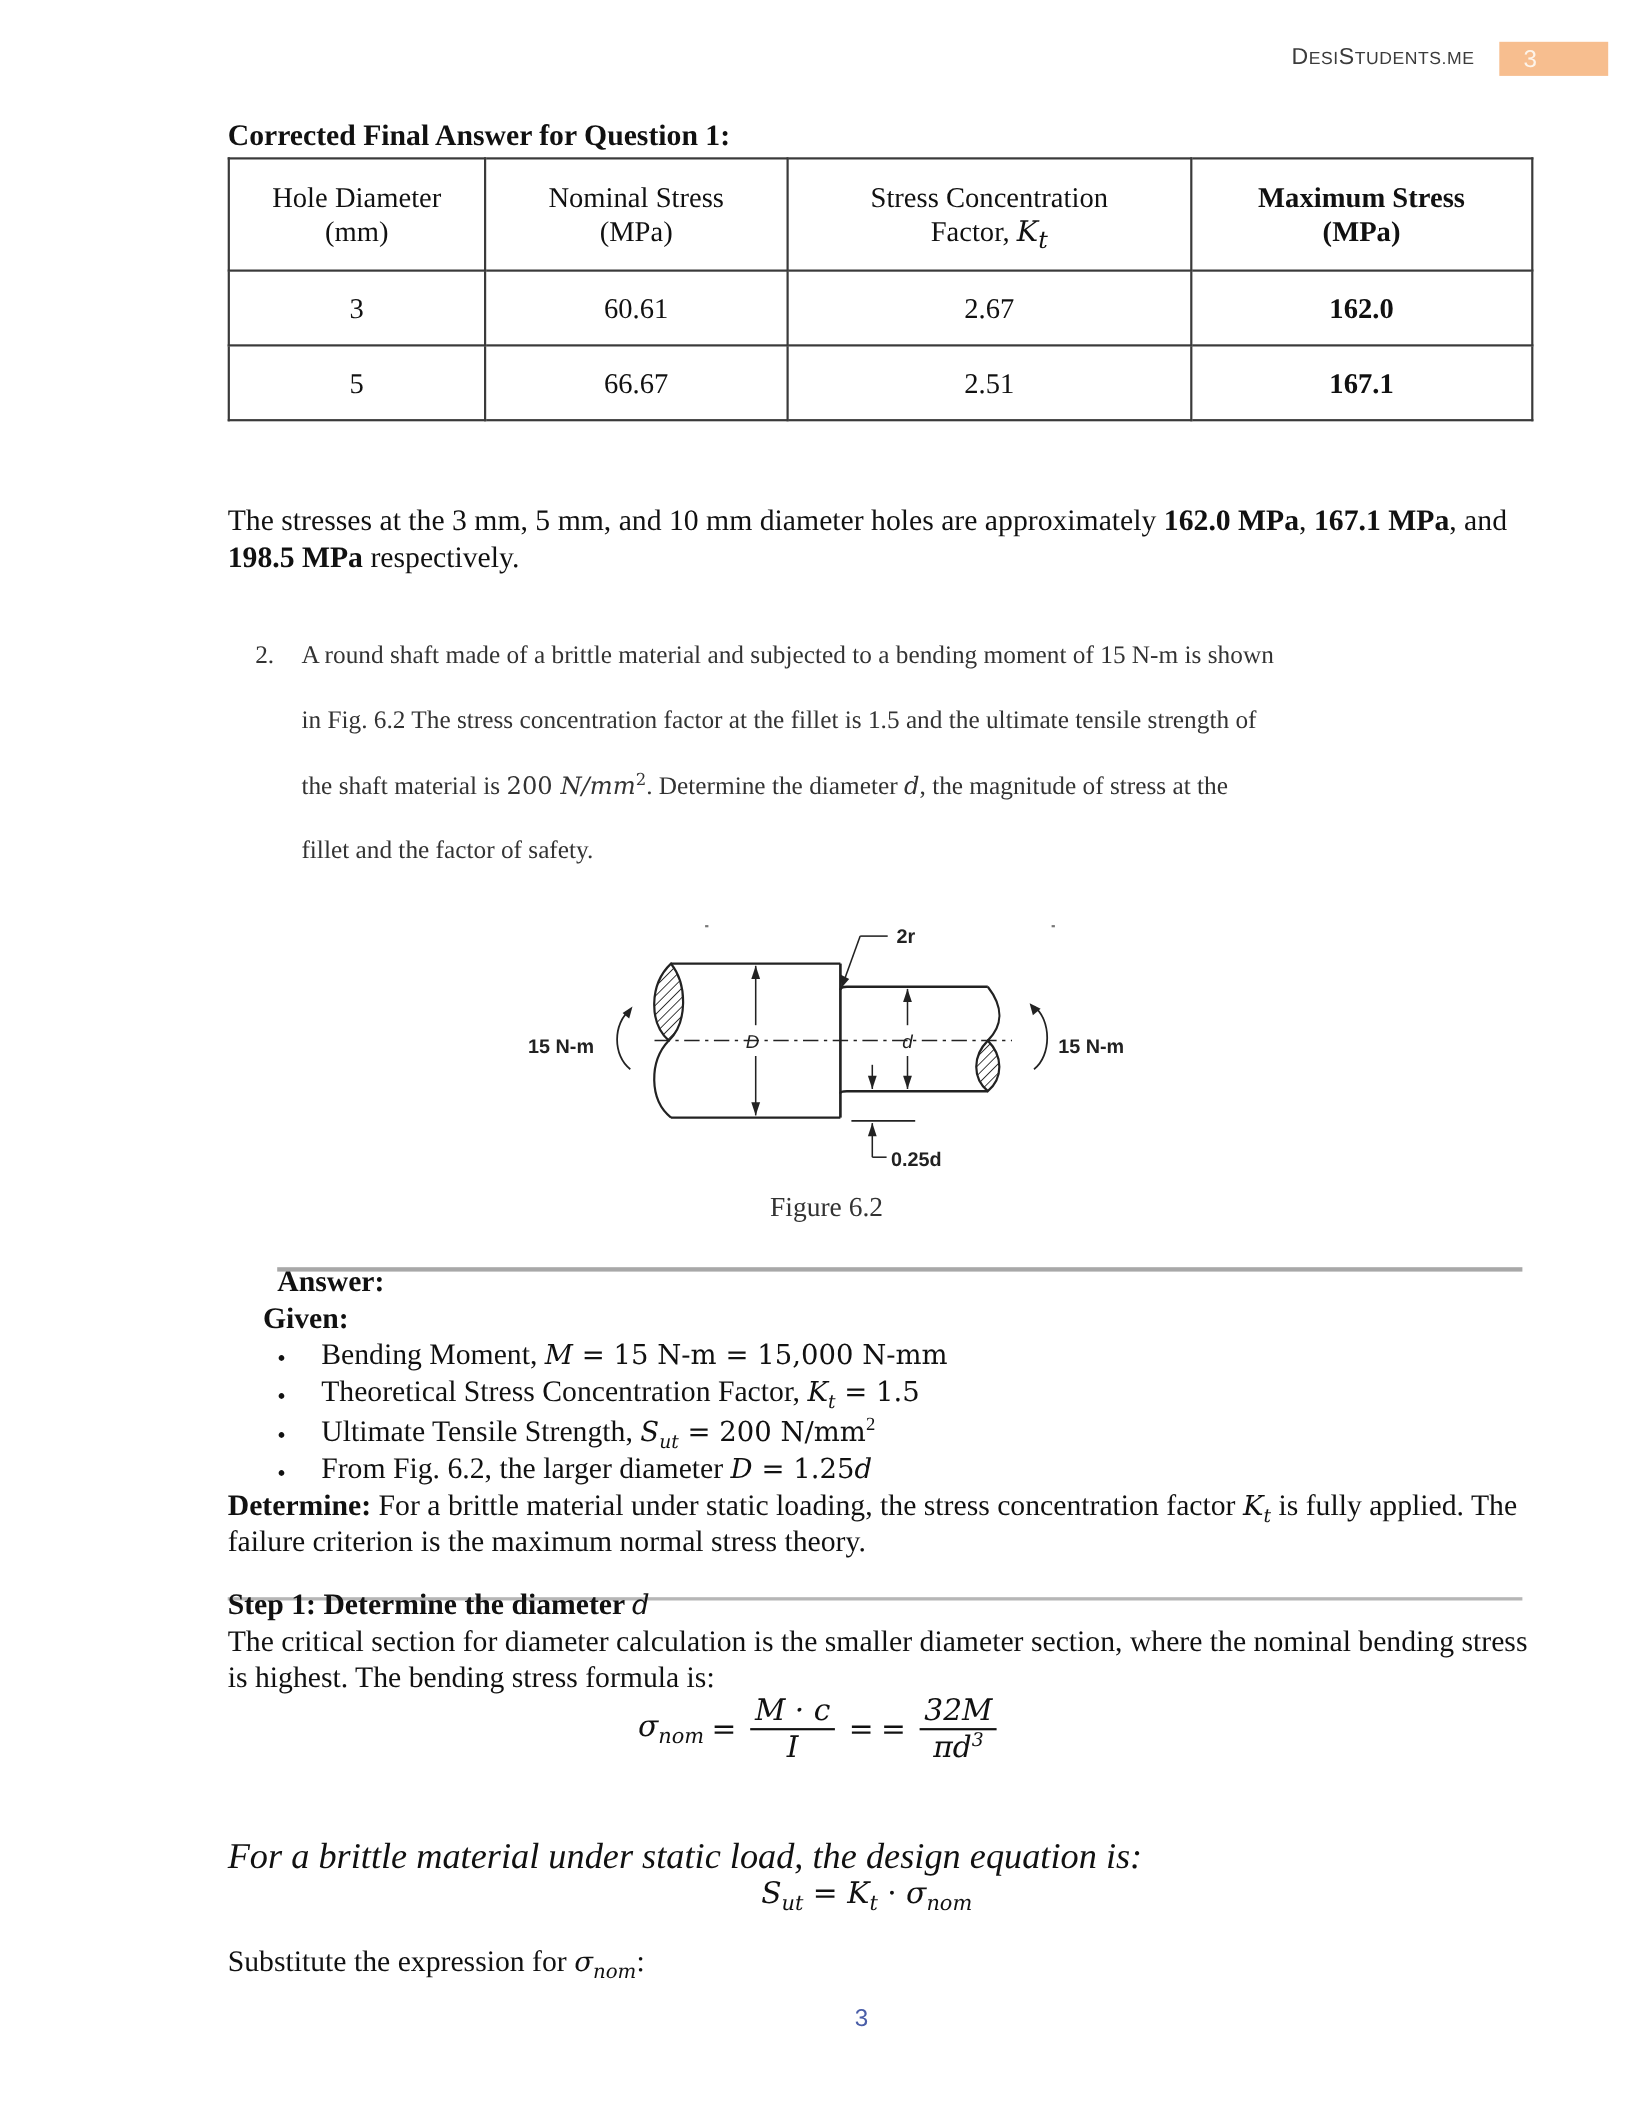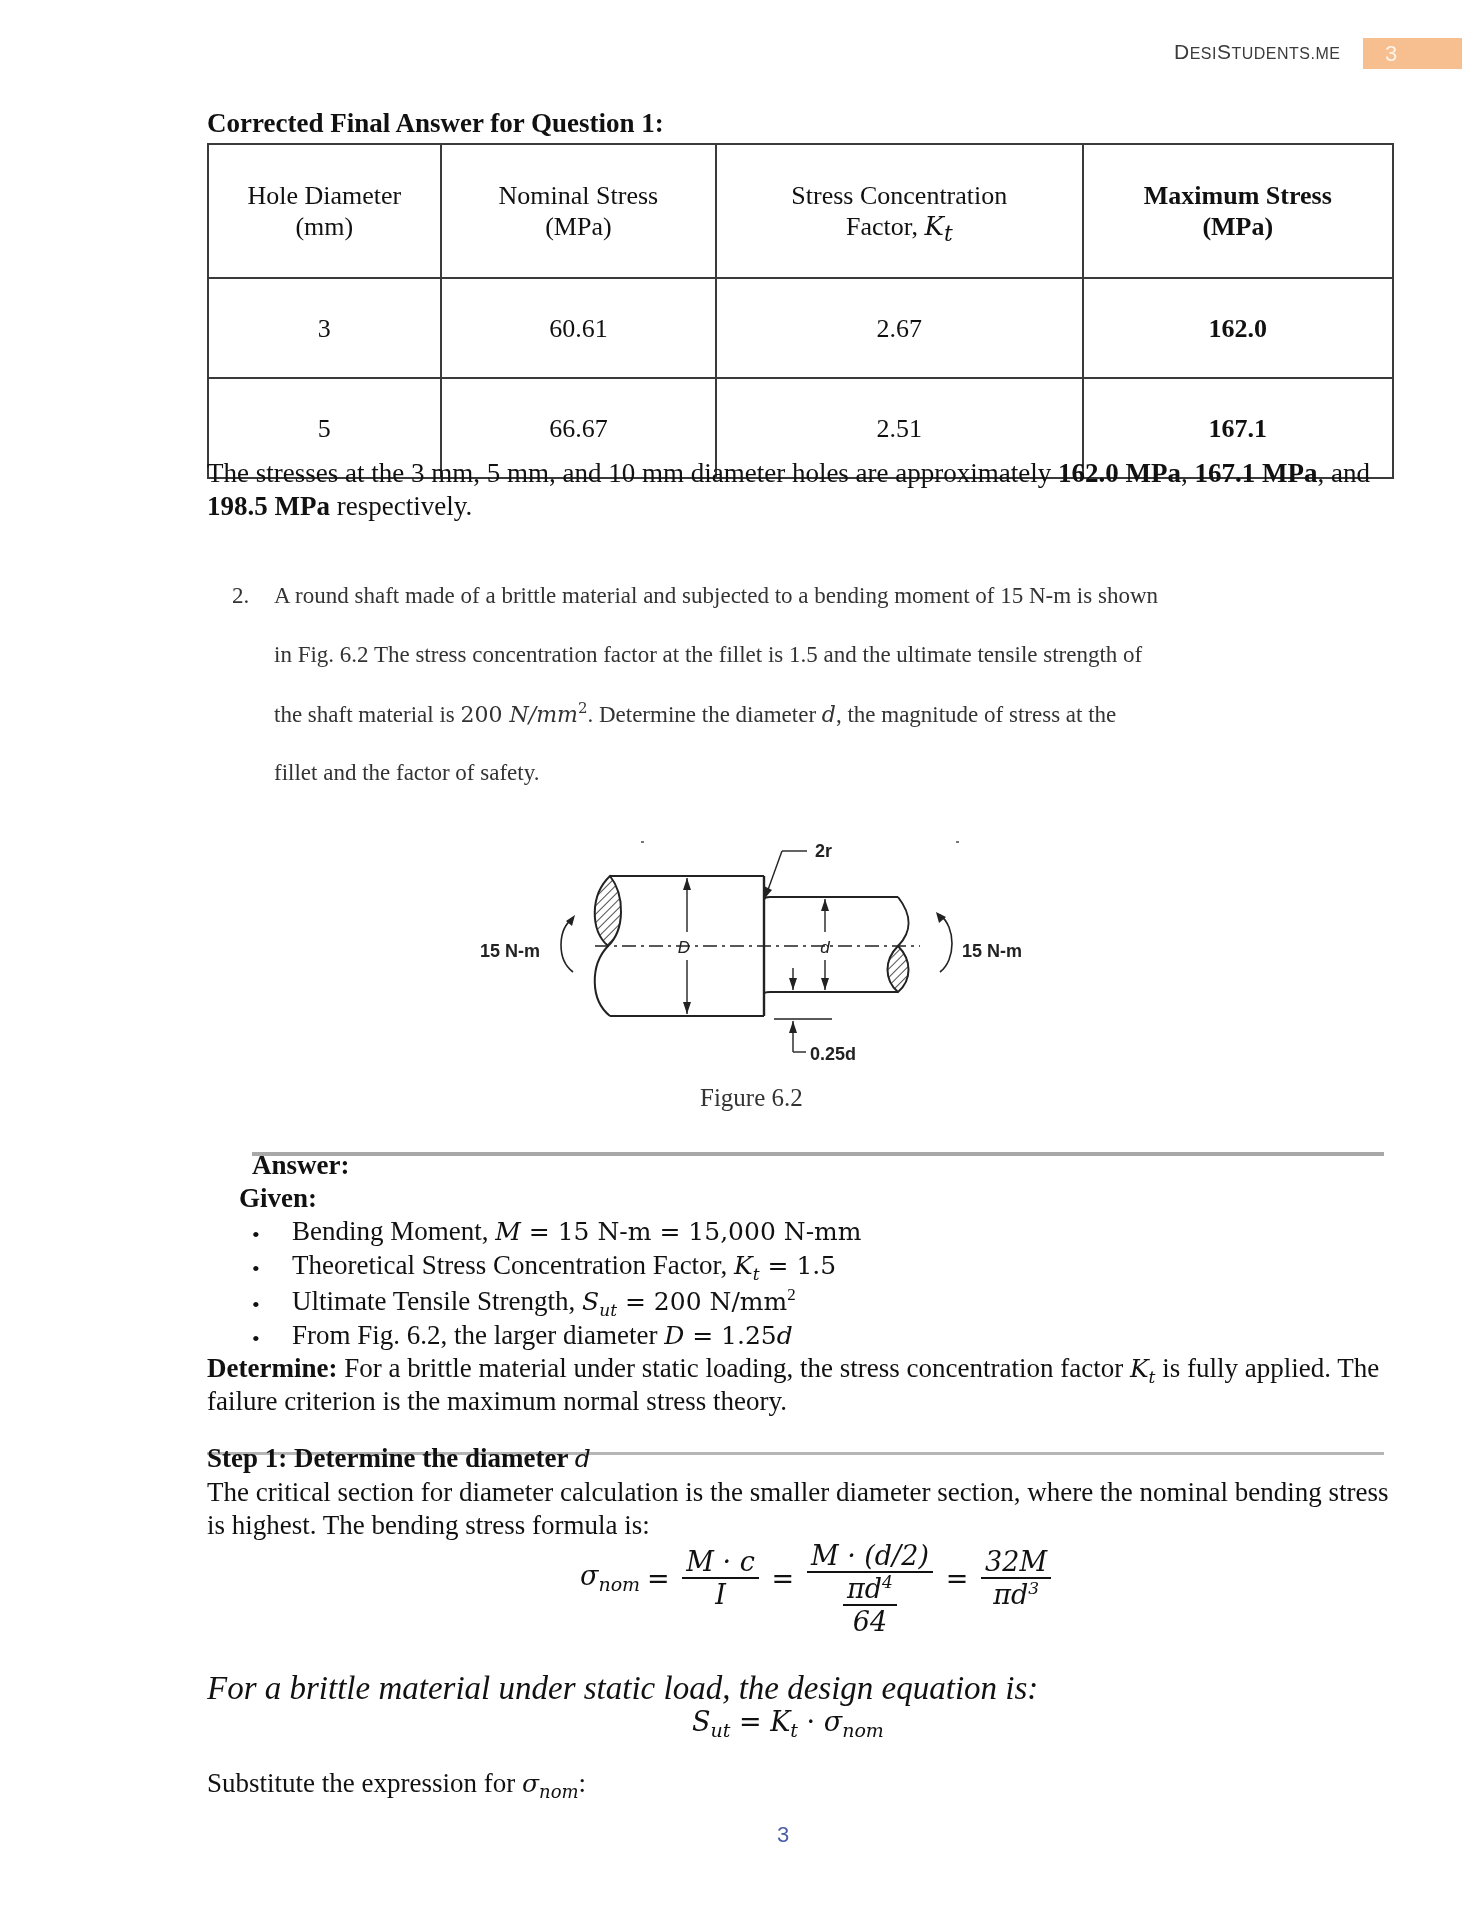--- a/index.html
+++ b/index.html
@@ -13,21 +13,21 @@
   
   .site-name { top:40px; left:1174px; font-family:"Liberation Sans", sans-serif; font-size:21px; color:#3b3b3b; letter-spacing:0.5px; }
   .site-name .big { font-size:21px; }
   .site-name .small { font-size:16px; }
   .page-badge { top:38px; left:1363px; width:99px; height:31px; background:#f7be8f; color:#fdf4ea;
                 font-family:"Liberation Sans", sans-serif; font-size:22px; line-height:31px; padding-left:22px; box-sizing:border-box; }
 
   .heading1 { top:108px; left:207px; font-size:27px; font-weight:bold; }
 
   table.results { position:absolute; top:143px; left:207px; width:1187px; border-collapse:collapse; font-size:26px; }
-  table.results td, table.results th { border:2px solid #3a3a3a; text-align:center; vertical-align:middle; font-weight:normal; padding:16px; line-height:31px; }
+  table.results td, table.results th { border:2px solid #3a3a3a; text-align:center; vertical-align:middle; font-weight:normal; padding:0; line-height:31px; }
   table.results thead th { height:100px; }
   table.results tbody td { height:66px; }
   table.results .bold { font-weight:bold; }
 
   .para { font-size:27px; line-height:33px; }
   .summary { top:457px; left:207px; width:1190px; }
 
   .q2 { font-family:"Liberation Serif", serif; font-size:23px; color:#333; }
   .q2-num { top:583px; left:232px; }
   .q2-line { left:274px; white-space:nowrap; }
@@ -190,21 +190,20 @@
 <div class="abs rule-thin"></div>
 
 <div class="abs step1"><span>Step 1: Determine the diameter </span><span class="math" style="font-weight:normal;font-size:25px">d</span></div>
 <div class="abs para step1-text">The critical section for diameter calculation is the smaller diameter section, where the nominal bending stress is highest. The bending stress formula is:</div>
 
 <div class="abs eq1">
   <span class="math">σ</span><sub class="math" style="font-size:19px">nom</sub>
   <span class="mathup" style="vertical-align:middle">=</span>
   <span class="frac math"><span class="num">M · c</span><span>I</span></span>
   <span class="mathup" style="vertical-align:middle">=</span>
-  <span class="frac math" style="vertical-align:-28px"><span class="num">M · (d/2)</span><span style="padding:0"><span class="frac" style="margin:0"><span class="num"><span>πd</span><sup style="font-size:17px" class="mathup">4</sup></span><span class="mathup">64</span></span></span></span>
   <span class="mathup" style="vertical-align:middle">=</span>
   <span class="frac math"><span class="num">32M</span><span><span>πd</span><sup class="mathup" style="font-size:17px">3</sup></span></span>
 </div>
 
 <div class="abs design-text">For a brittle material under static load, the design equation is:</div>
 <div class="abs eq2"><span class="math">S</span><sub class="math" style="font-size:19px">ut</sub><span class="mathup"> = </span><span class="math">K</span><sub class="math" style="font-size:19px">t</sub><span class="mathup"> · </span><span class="math">σ</span><sub class="math" style="font-size:19px">nom</sub></div>
 
 <div class="abs subst-text"><span>Substitute the expression for </span><span class="math" style="font-size:25px">σ</span><sub class="math" style="font-size:18px">nom</sub><span>:</span></div>
 
 <div class="abs footer-num">3</div>

